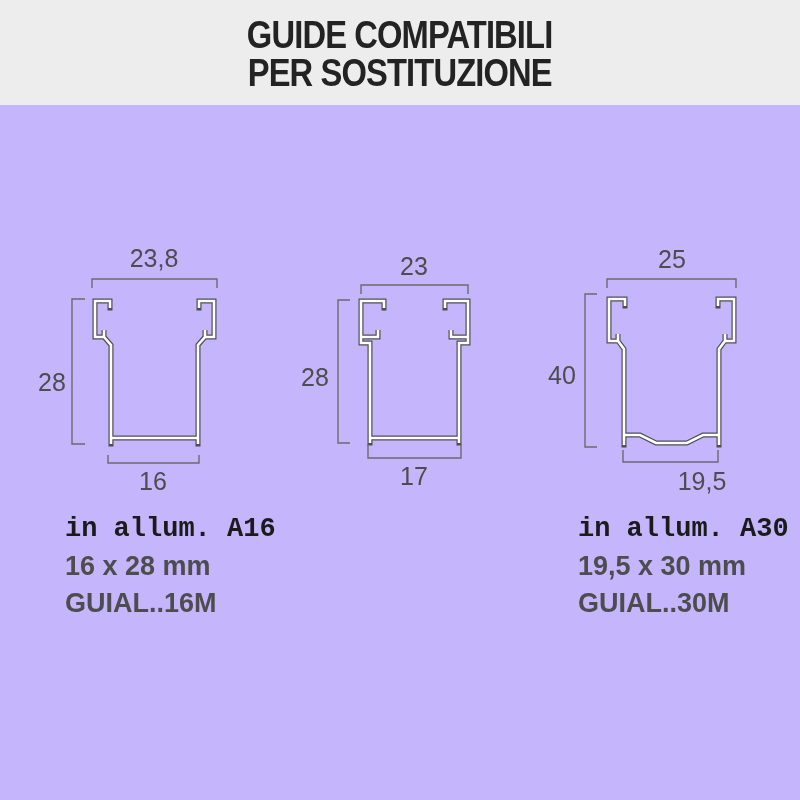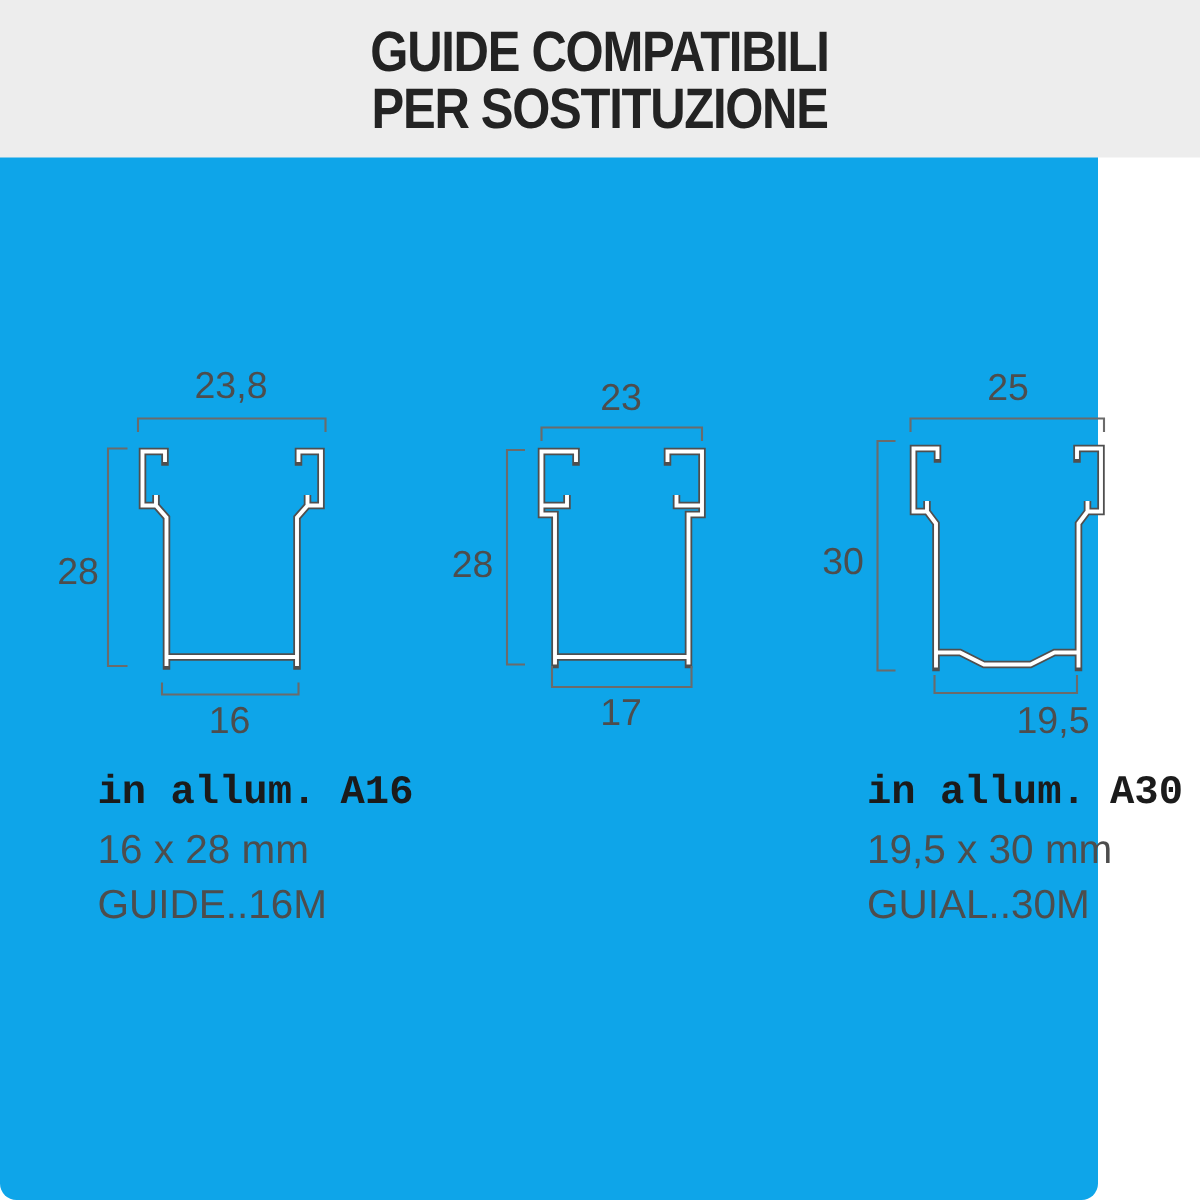--- a/index.html
+++ b/index.html
@@ -5,23 +5,22 @@
   :root{
     --header-bg:#ededed;
     --line:#4f4f4f;
     --dimline:#6b6b6b;
     --text-dark:#232323;
     --text-gray:#4d4d4d;
   }
   *{margin:0;padding:0;box-sizing:border-box;}
   html,body{width:800px;height:800px;background:#fff;overflow:hidden;}
   .page{
-    position:relative;width:732px;height:800px;background:#0ea5e9;
+    position:relative;width:800px;height:800px;background:#c4b5fd;
     font-family:"Liberation Sans", sans-serif;
-    border-radius:11px;
   }
   .header{
     position:absolute;left:0;top:0;width:800px;height:105px;
     background:var(--header-bg);
     display:flex;flex-direction:column;align-items:center;justify-content:center;
     padding-top:2px;
   }
   .title-line{
     font-size:38px;font-weight:700;color:var(--text-dark);
     letter-spacing:-1px;line-height:38px;white-space:nowrap;
@@ -38,21 +37,21 @@
     position:absolute;transform:translate(-50%,-50%);
     font-size:25px;color:var(--text-gray);white-space:nowrap;
   }
   .caption{
     position:absolute;width:240px;
   }
   .caption .mat{
     font-size:27px;font-weight:700;color:#1b1b1b;line-height:38px;white-space:nowrap;font-family:Liberation Mono, monospace;
   }
   .caption .siz, .caption .cod{
-    font-size:27px;font-weight:400;color:var(--text-gray);line-height:37px;white-space:nowrap;
+    font-size:27px;font-weight:700;color:var(--text-gray);line-height:37px;white-space:nowrap;
   }
 </style>
 </head>
 <body>
 
 <div class="page">
 
   <div class="header">
     <div class="title-line">GUIDE COMPATIBILI</div>
     <div class="title-line">PER SOSTITUZIONE</div>
@@ -95,27 +94,27 @@
 
   <div class="dim-label" style="left:154px;top:258px;">23,8</div>
   <div class="dim-label" style="left:52px;top:382px;">28</div>
   <div class="dim-label" style="left:153px;top:481px;">16</div>
 
   <div class="dim-label" style="left:414px;top:266px;">23</div>
   <div class="dim-label" style="left:315px;top:377px;">28</div>
   <div class="dim-label" style="left:414px;top:476px;">17</div>
 
   <div class="dim-label" style="left:672px;top:259px;">25</div>
-  <div class="dim-label" style="left:562px;top:375px;">30</div>
+  <div class="dim-label" style="left:562px;top:375px;">40</div>
   <div class="dim-label" style="left:702px;top:481px;">19,5</div>
 
   <div class="caption" style="left:65px;top:510px;">
     <div class="mat">in allum. A16</div>
     <div class="siz">16 x 28 mm</div>
-    <div class="cod">GUIDE..16M</div>
+    <div class="cod">GUIAL..16M</div>
   </div>
 
   <div class="caption" style="left:325px;top:510px;">
   </div>
 
   <div class="caption" style="left:578px;top:510px;">
     <div class="mat">in allum. A30</div>
     <div class="siz">19,5 x 30 mm</div>
     <div class="cod">GUIAL..30M</div>
   </div>

